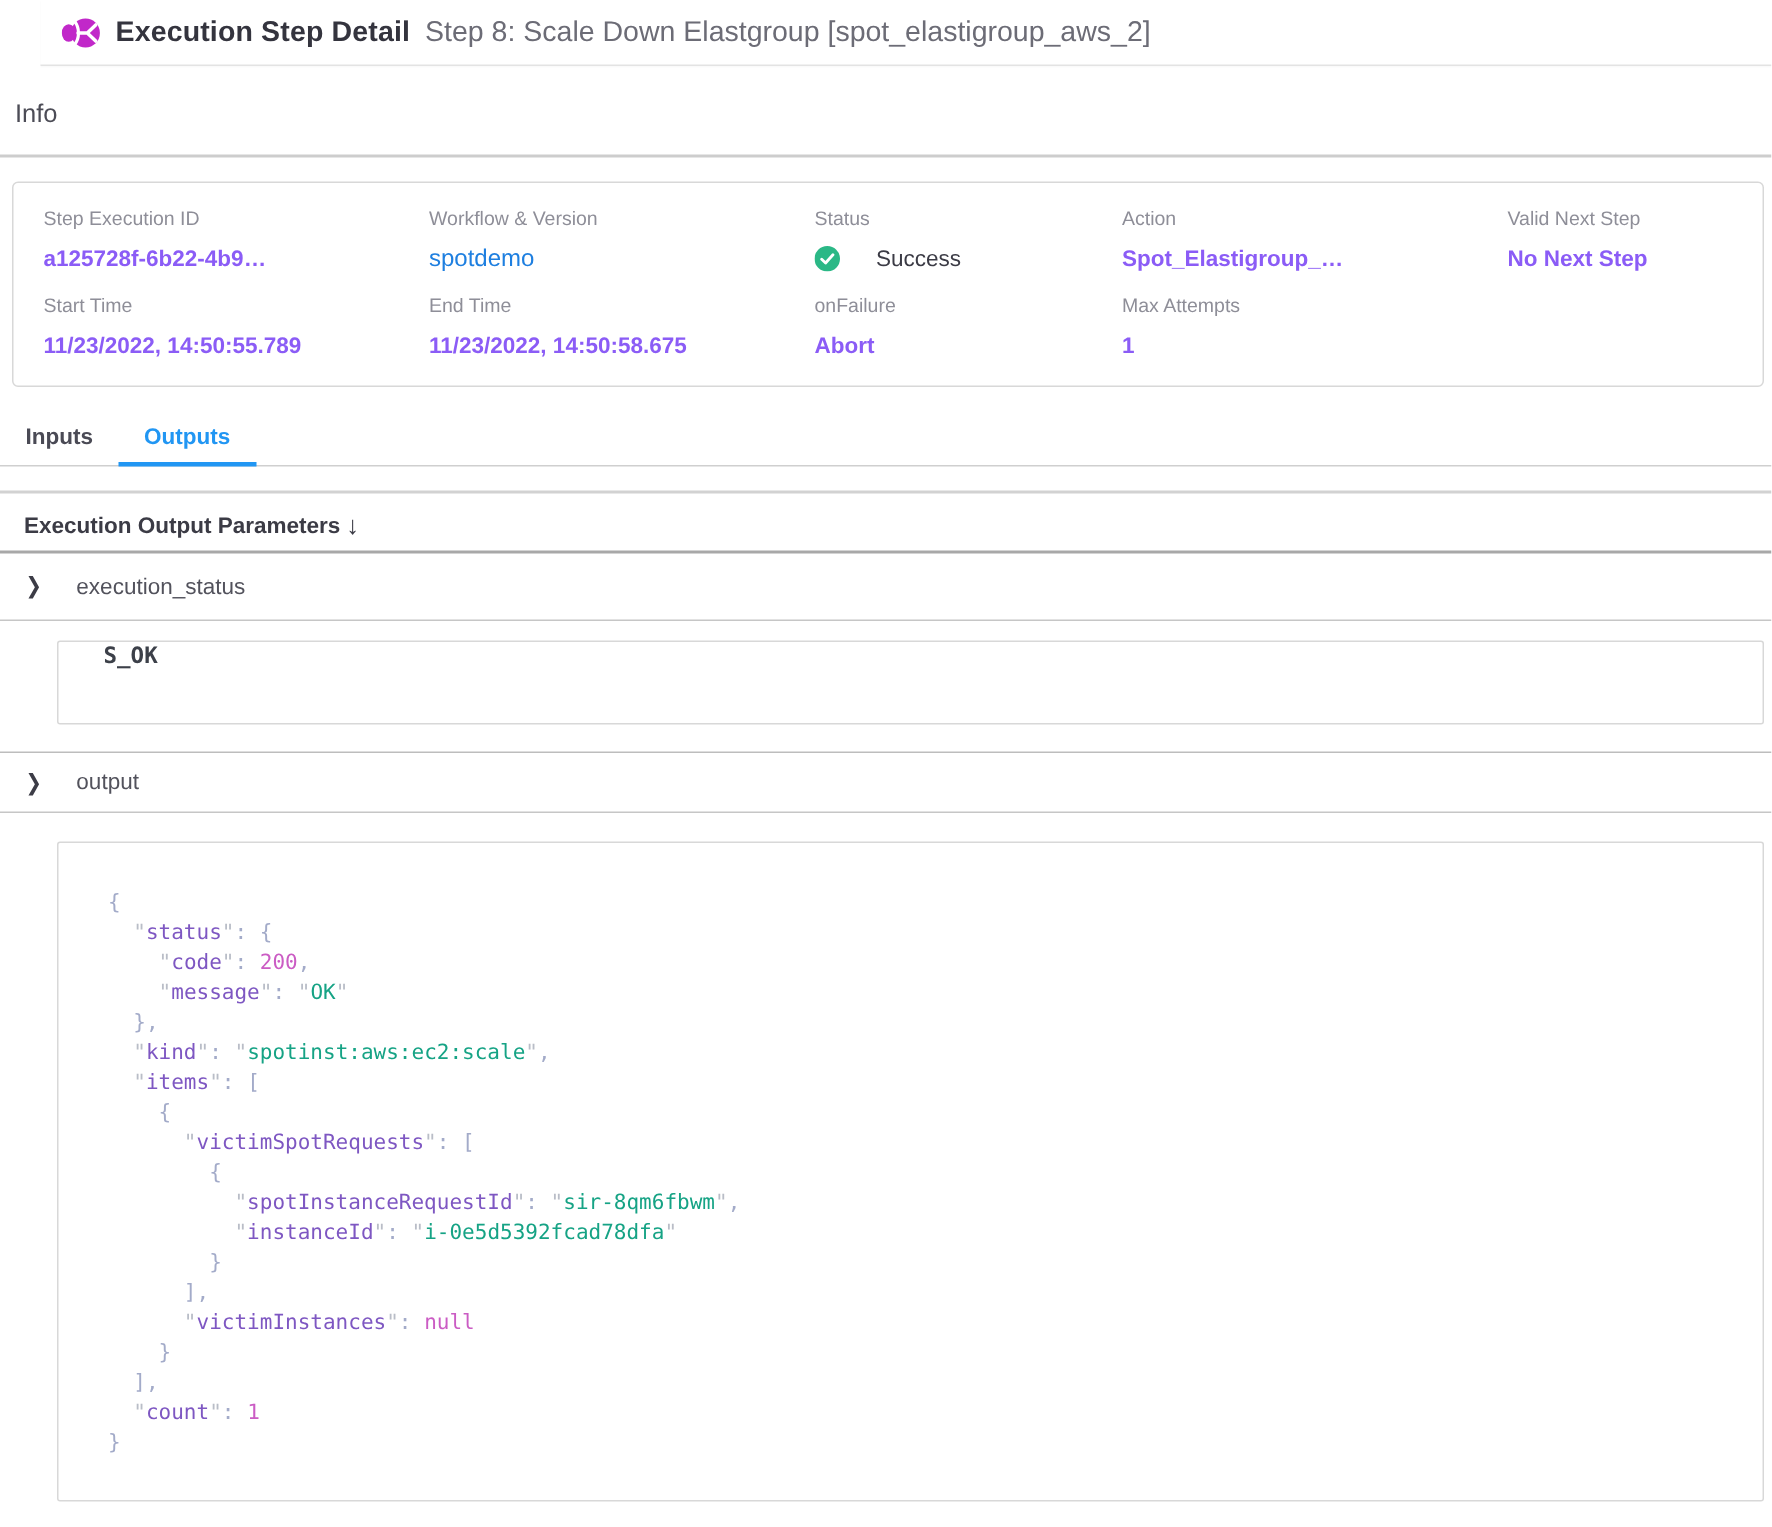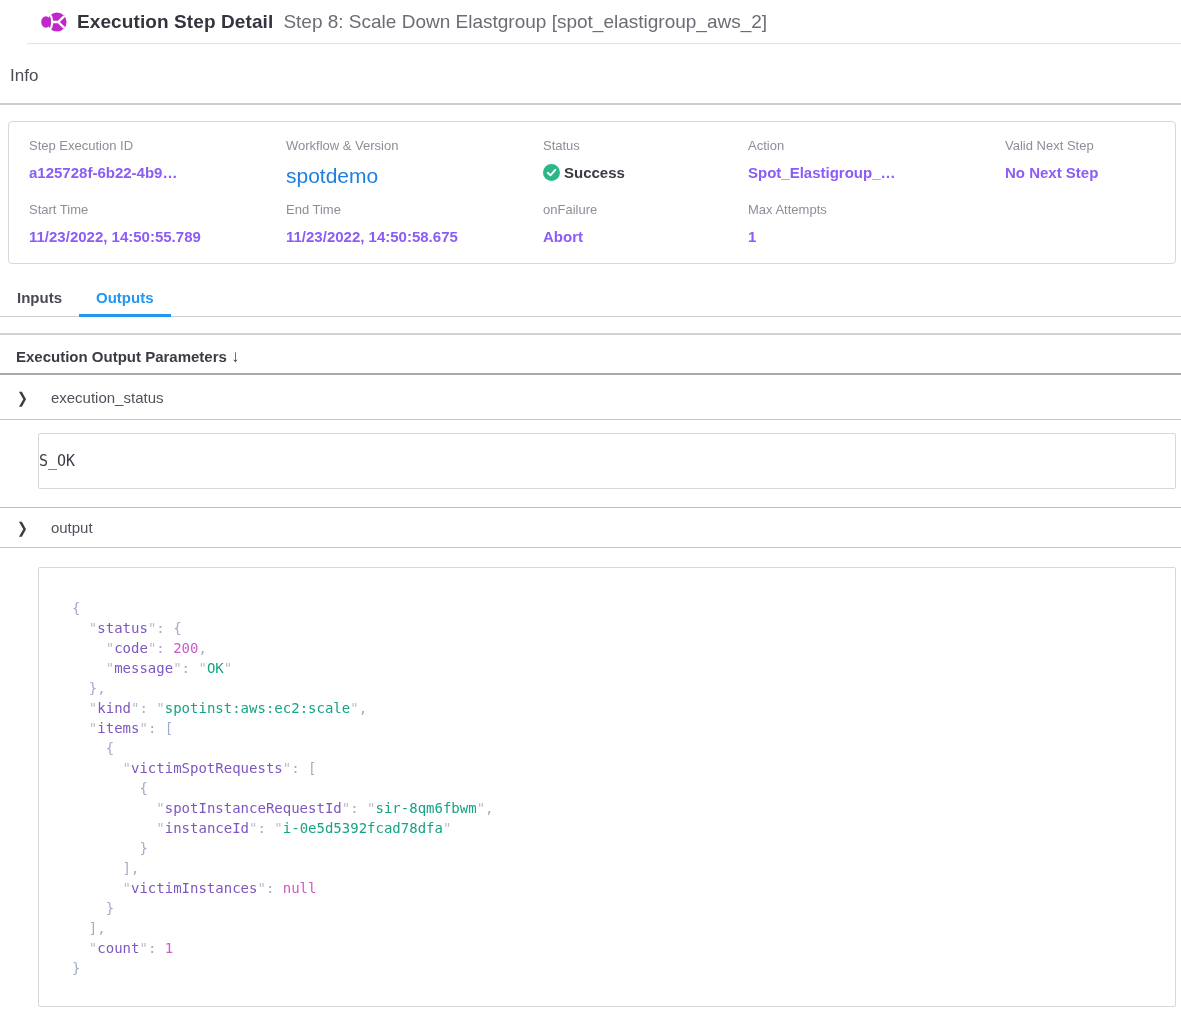--- a/index.html
+++ b/index.html
@@ -13,42 +13,42 @@
   .app-subtitle { font-size:19px; font-weight:400; color:#6c6c76; }
 
   
   .info-heading { margin:20px 0 0 10px; font-size:17px; color:#4c4c56; line-height:24px; }
   .divider-2 { border:none; border-top:2px solid #cdcdcd; margin-top:15px; }
 
   .info-card { margin:16px 5px 0 8px; border:1px solid #d8d8d8; border-radius:4px; padding:16px 0 18px 20px; }
   .info-grid { display:grid; grid-template-columns:257px 257px 205px 257px 1fr; row-gap:14px; }
   .cell .f-label { font-size:13px; color:#8e8e98; margin-bottom:11px; }
   .cell .f-value { font-size:15px; font-weight:700; color:#8b5cf6; }
-  .cell .f-link { font-size:21px; font-weight:400; color:#1e7fe0; cursor:pointer; }
-  .status-val { display:flex; align-items:center; gap:4px; font-size:15px; color:#3b3b45; font-weight:700; }
+  .cell .f-link { font-size:16px; font-weight:400; color:#1e7fe0; cursor:pointer; }
+  .status-val { display:flex; align-items:center; gap:24px; font-size:15px; color:#3b3b45; font-weight:400; }
   .check-icon { width:17px; height:17px; }
 
   
   .tabbar { margin-top:18px; padding-left:0; display:flex; border-bottom:1px solid #cfcfcf; }
   .tab { padding:7px 17px 8px; font-size:15px; color:#4a4a55; font-weight:600; cursor:pointer; border-bottom:3px solid transparent; margin-bottom:-1px; }
   .tab.active { color:#2196f3; border-bottom-color:#2196f3; }
   .tab-underrule { border:none; border-top:2px solid #d2d2d2; margin-top:16px; }
 
   
   .eop-row { margin:13px 0 0 16px; display:flex; align-items:center; gap:4px; }
   .eop-title { font-size:15px; font-weight:700; color:#3b3b45; }
   .dl-arrow { font-size:17px; font-weight:700; color:#3b3b45; cursor:pointer; line-height:1; }
   .eop-rule { border:none; border-top:2px solid #a8a8a8; margin-top:8px; }
 
   .param-row { height:45px; display:flex; align-items:center; gap:23px; padding-left:17px; border-bottom:1px solid #c6c6c6; cursor:pointer; }
   .chev { font-size:13px; font-weight:700; color:#3c3c46; transform:scaleY(1.15); }
   .param-name { font-size:15px; color:#52525c; }
 
   .value-box { margin:13px 5px 0 38px; border:1px solid #d8d8d8; border-radius:2px; }
-  .plain-box { height:56px; display:flex; align-items:center; font-family:"DejaVu Sans Mono","Liberation Mono",monospace; font-size:15px; color:#3c4049; }
+  .plain-box { height:56px; display:flex; padding-left:30px; font-family:"DejaVu Sans Mono","Liberation Mono",monospace; font-size:15px; color:#3c4049;font-weight:bold; }
   .section-end { border:none; border-top:1px solid #bdbdbd; margin-top:18px; }
 
   .code-box { margin:19px 5px 0 38px; }
   pre.code { padding:30px 30px 28px 33px; font-family:"DejaVu Sans Mono","Liberation Mono",monospace; font-size:14px; line-height:20px; color:#5a5f6e; white-space:pre; }
   .tok-q    { color:#b9bdc7; }
   .tok-key  { color:#7e57c2; }
   .tok-str  { color:#16a385; }
   .tok-num  { color:#cb5cc4; }
   .tok-punct{ color:#a3abc9; }
 </style>

